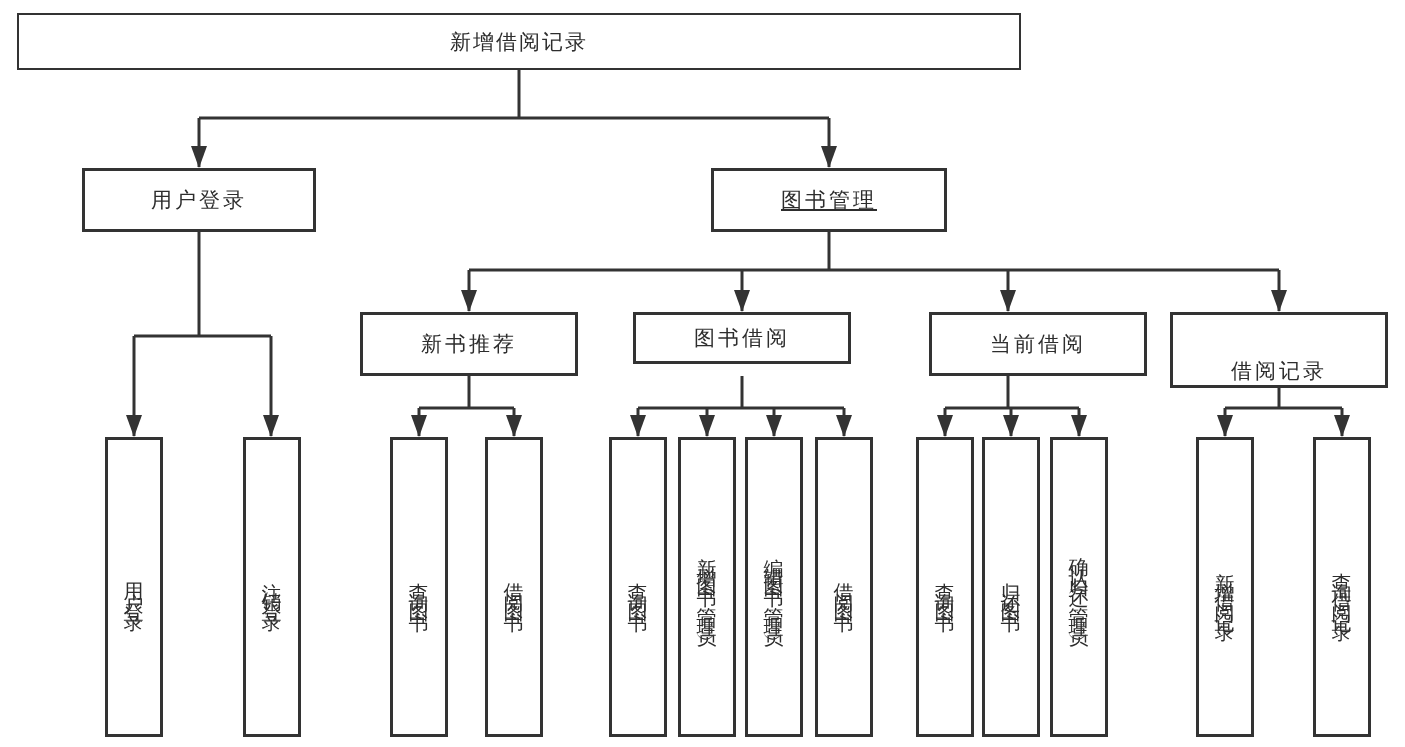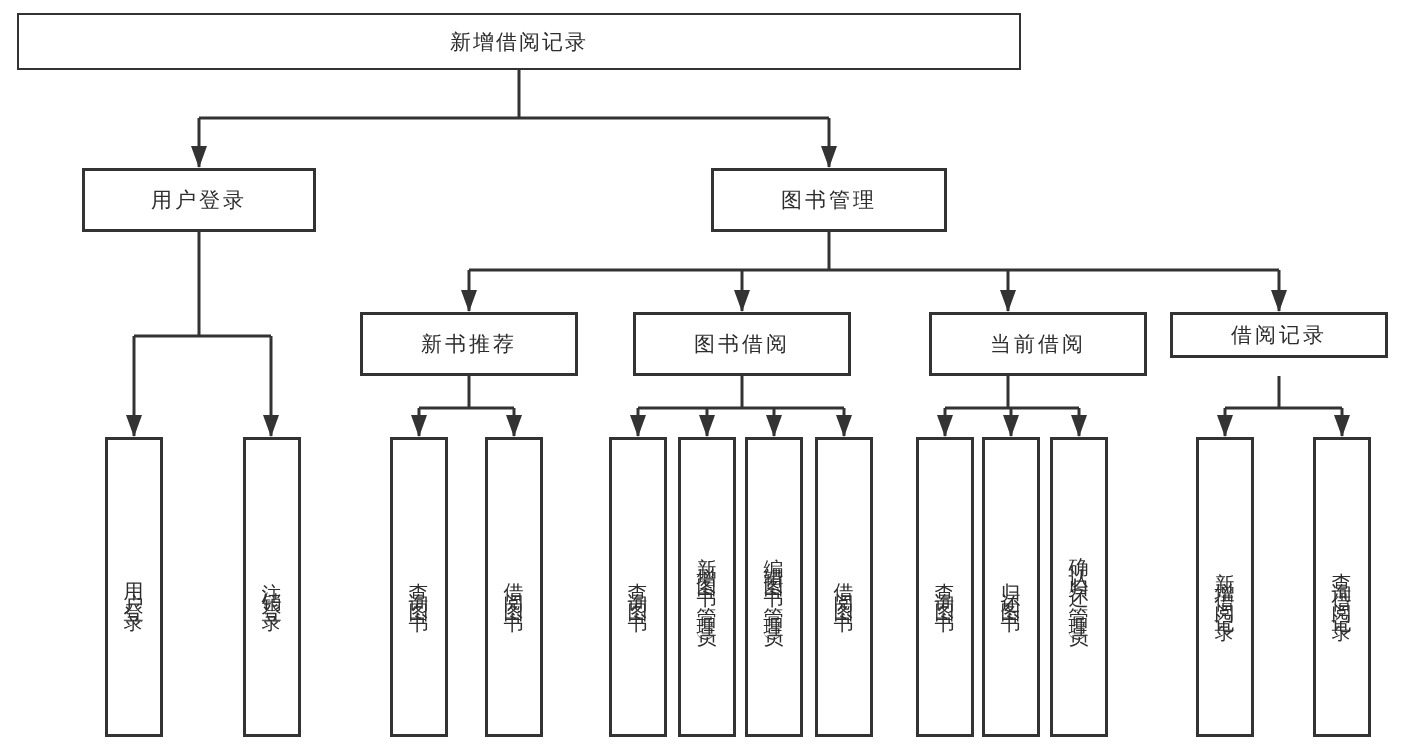--- a/index.html
+++ b/index.html
@@ -96,34 +96,34 @@
     </g>
   </svg>
 
   <div class="node root" style="left:17px;top:13px;width:1004px;height:57px;">
     <span>新增借阅记录</span>
   </div>
 
   <div class="node branch" style="left:82px;top:168px;width:234px;height:64px;">
     <span>用户登录</span>
   </div>
-  <div class="node branch" style="left:711px;top:168px;width:236px;height:64px;">
+  <div class="node branch" style="left:711px;top:168px;width:236px;height:64px;text-decoration:underline;">
     <span>图书管理</span>
   </div>
 
   <div class="node branch" style="left:360px;top:312px;width:218px;height:64px;align-items:center;">
     <span>新书推荐</span>
   </div>
-  <div class="node branch" style="left:633px;top:312px;width:218px;height:64px;">
+  <div class="node branch" style="left:633px;top:312px;width:218px;height:52px;">
     <span>图书借阅</span>
   </div>
   <div class="node branch" style="left:899px;top:312px;width:218px;height:64px;margin-left:30px;">
     <span>当前借阅</span>
   </div>
-  <div class="node branch" style="left:1170px;top:312px;width:218px;height:46px;">
+  <div class="node branch" style="left:1170px;top:312px;width:218px;height:76px;align-items:flex-end;">
     <span>借阅记录</span>
   </div>
 
   <div class="node leaf" style="left:105px;">
     <span>用户登录</span>
   </div>
   <div class="node leaf" style="left:243px;">
     <span>注销登录</span>
   </div>
 

